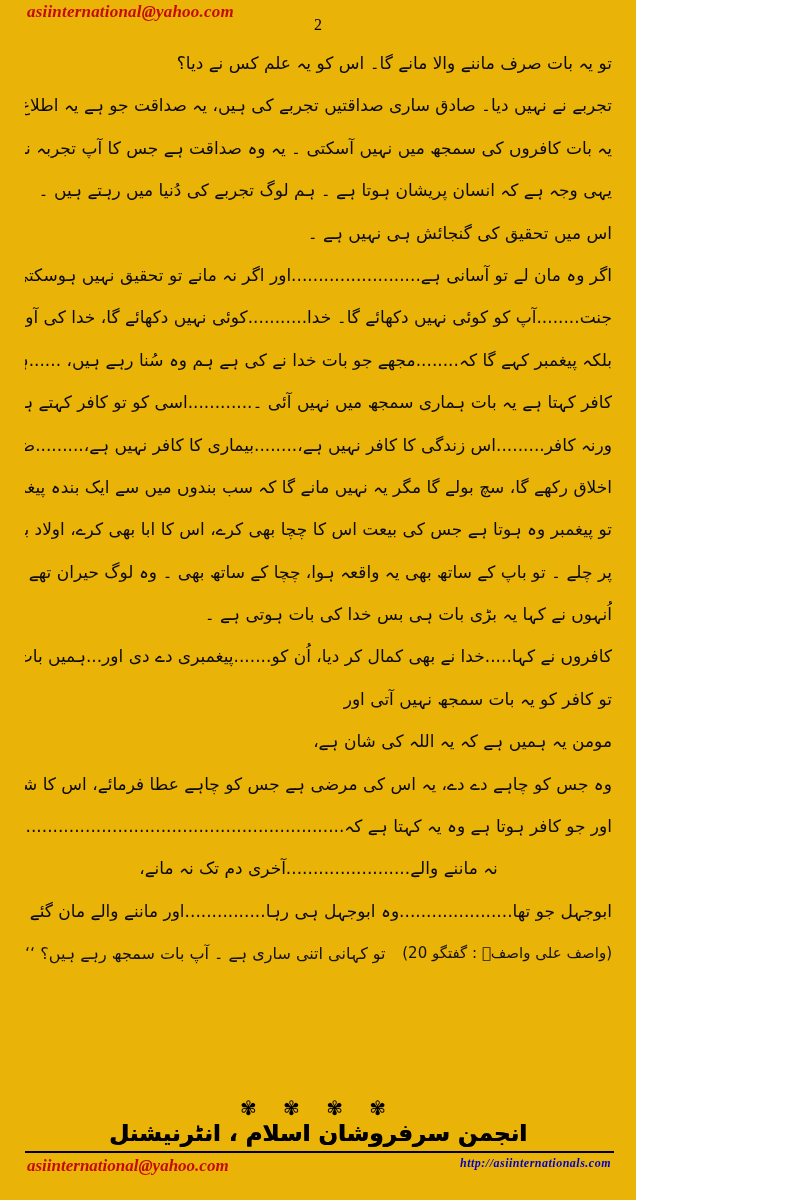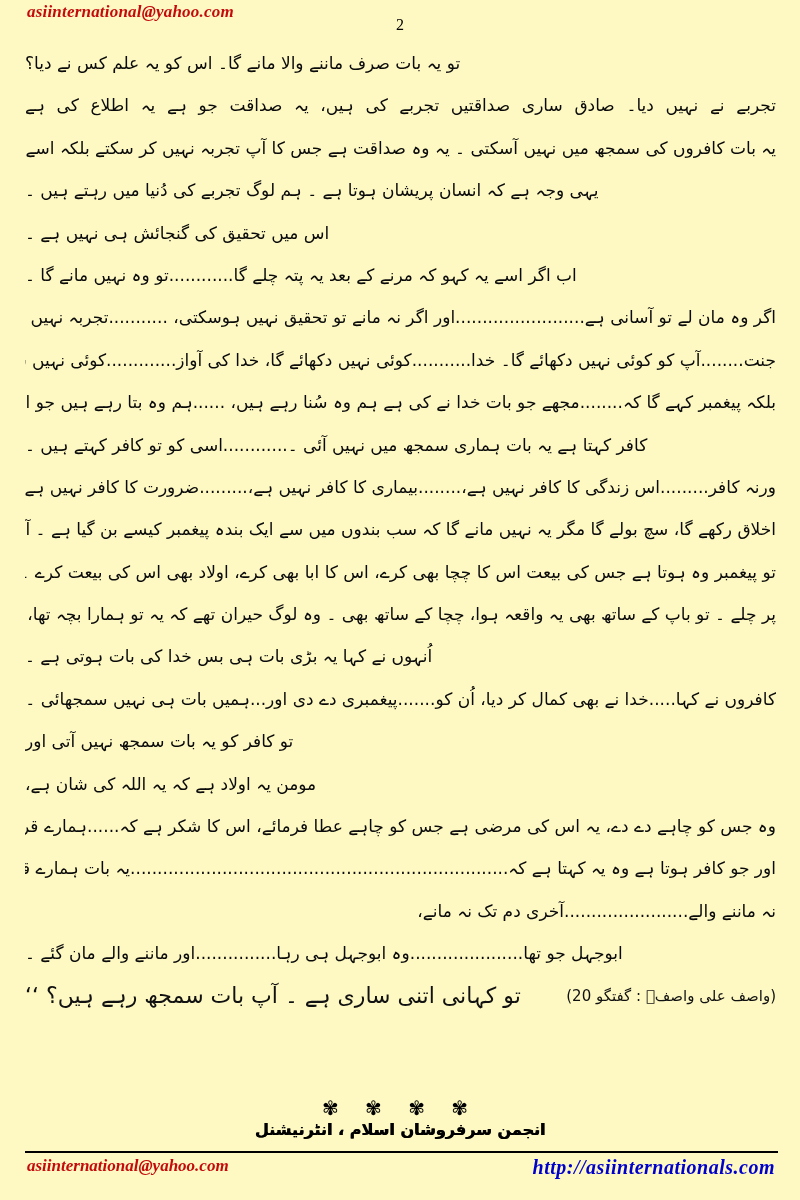--- a/index.html
+++ b/index.html
@@ -1,19 +1,19 @@
 <!DOCTYPE html>
 <html lang="ur"><head>
 <meta charset="utf-8">
 <style>
   html,body{margin:0;padding:0;background:#ffffff;}
   .page{
     position:relative;
-    width:800px;height:1200px;
-    background:#fef9c3;
+    width:636px;height:1200px;
+    background:#eab308;
     overflow:hidden;
     font-family:"DejaVu Sans",sans-serif;
     color:#111;
   }
   
   .hdr-email{
     position:absolute;left:27px;top:2px;
     font-family:"Liberation Serif",serif;
     font-style:italic;font-weight:bold;
     font-size:17px;
@@ -28,91 +28,90 @@
   
   .body-text{
     position:absolute;top:42px;left:25px;right:24px;
     direction:rtl;
   }
   .line{
     height:42.4px;line-height:42.4px;
     white-space:nowrap;overflow:hidden;
     font-size:17px;color:#0a0a0a;
   }
-  .align-right{text-align:left;}
-  .align-left{text-align:right;}
+  .align-right{text-align:right;}
+  .align-left{text-align:center;}
   .align-center{text-align:left;}
   .align-full{text-align:justify;text-align-last:justify;}
   
   .quote-row{
     display:flex;flex-direction:row-reverse;justify-content:space-between;
     align-items:center;height:42.4px;direction:rtl;
   }
-  .quote-text{font-size:22px;white-space:nowrap;}
+  .quote-text{font-size:16px;white-space:nowrap;}
   .attribution{font-size:15px;white-space:nowrap;direction:rtl;text-align:right;}
   
   .ornaments{
     position:absolute;top:1096px;left:0;right:0;
     text-align:center;font-size:20px;color:#000;
     letter-spacing:10px;
   }
   .org-line{
     position:absolute;top:1120px;left:0;right:0;
     text-align:center;direction:rtl;
-    font-weight:bold;font-size:16px;color:#000;
+    font-weight:bold;font-size:23px;color:#000;
     text-shadow:.6px 0 0 #000;
   }
   .footer-rule{
     position:absolute;top:1151px;left:25px;right:22px;
     border:none;border-top:2px solid #000;margin:0;
   }
   .footer-links{
     position:absolute;top:1156px;left:27px;right:25px;
     display:flex;justify-content:space-between;align-items:flex-start;
   }
   .ftr-email{
     font-family:"Liberation Serif",serif;
     font-style:italic;font-weight:bold;font-size:17px;
   }
   .ftr-url{
     font-family:"Liberation Serif",serif;
-    font-style:italic;font-weight:bold;font-size:20px;
+    font-style:italic;font-weight:bold;font-size:12px;
     letter-spacing:.5px;
   }
 </style>
 </head>
 <body>
 
 <div class="page">
 
   <div class="hdr-email" style="color: rgb(196, 10, 10);">asiinternational@yahoo.com</div>
 
   <div class="page-num">2</div>
 
   <div class="body-text">
     <div>
 
     <div class="line align-right">تو یہ بات صرف ماننے والا مانے گا۔ اس کو یہ علم کس نے دیا؟</div>
         <div class="line align-full">تجربے نے نہیں دیا۔ صادق ساری صداقتیں تجربے کی ہیں، یہ صداقت جو ہے یہ اطلاع کی ہے</div>
         <div class="line align-full">یہ بات کافروں کی سمجھ میں نہیں آسکتی ۔ یہ وہ صداقت ہے جس کا آپ تجربہ نہیں کر سکتے بلکہ اسے صرف تسلیم کر سکتے ہیں ۔</div>
         <div class="line align-right">یہی وجہ ہے کہ انسان پریشان ہوتا ہے ۔ ہم لوگ تجربے کی دُنیا میں رہتے ہیں ۔</div>
         <div class="line align-right">اس میں تحقیق کی گنجائش ہی نہیں ہے ۔</div>
-        <div class="line align-right">اب اگر اسے یہ کہو کہ مرنے کے بعد یہ پتہ چلے گا............تو وہ نہیں مانے گا ۔</div>
         <div class="line align-full">اگر وہ مان لے تو آسانی ہے........................اور اگر نہ مانے تو تحقیق نہیں ہوسکتی، ...........تجربہ نہیں ہوسکتا ۔</div>
         <div class="line align-full">جنت........آپ کو کوئی نہیں دکھائے گا۔ خدا...........کوئی نہیں دکھائے گا، خدا کی آواز.............کوئی نہیں سنائے گا،</div>
         <div class="line align-full">بلکہ پیغمبر کہے گا کہ........مجھے جو بات خدا نے کی ہے ہم وہ سُنا رہے ہیں، ......ہم وہ بتا رہے ہیں جو اللہ نے فرمایا ۔</div>
         <div class="line align-right">کافر کہتا ہے یہ بات ہماری سمجھ میں نہیں آئی ۔............اسی کو تو کافر کہتے ہیں ۔</div>
         <div class="line align-full">ورنہ کافر.........اس زندگی کا کافر نہیں ہے،........بیماری کا کافر نہیں ہے،.........ضرورت کا کافر نہیں ہے، وہ ہسپتال بنائے گا، اچھا</div>
         <div class="line align-full">اخلاق رکھے گا، سچ بولے گا مگر یہ نہیں مانے گا کہ سب بندوں میں سے ایک بندہ پیغمبر کیسے بن گیا ہے ۔ آپ بات سمجھ رہے ہیں؟</div>
         <div class="line align-full">تو پیغمبر وہ ہوتا ہے جس کی بیعت اس کا چچا بھی کرے، اس کا ابا بھی کرے، اولاد بھی اس کی بیعت کرے ۔ یعنی اس کے دین</div>
         <div class="line align-full">پر چلے ۔ تو باپ کے ساتھ بھی یہ واقعہ ہوا، چچا کے ساتھ بھی ۔ وہ لوگ حیران تھے کہ یہ تو ہمارا بچہ تھا، یہ اتنی بڑی بات کیسے ہوگئی ۔</div>
         <div class="line align-right">اُنہوں نے کہا یہ بڑی بات ہی بس خدا کی بات ہوتی ہے ۔</div>
         <div class="line align-full">کافروں نے کہا.....خدا نے بھی کمال کر دیا، اُن کو.......پیغمبری دے دی اور...ہمیں بات ہی نہیں سمجھائی ۔ تو یہ ہوتی ہے بڑی بات ۔</div>
         <div class="line align-right">تو کافر کو یہ بات سمجھ نہیں آتی اور</div>
-        <div class="line align-right">مومن یہ اولاد ہے کہ یہ اللہ کی شان ہے،</div>
+        <div class="line align-right">مومن یہ ہمیں ہے کہ یہ اللہ کی شان ہے،</div>
         <div class="line align-full">وہ جس کو چاہے دے دے، یہ اس کی مرضی ہے جس کو چاہے عطا فرمائے، اس کا شکر ہے کہ......ہمارے قریب ہی یہ چیز عطا ہوگئی ۔</div>
         <div class="line align-full">اور جو کافر ہوتا ہے وہ یہ کہتا ہے کہ......................................................................یہ بات ہمارے قریب کیسے ہوگئی ۔</div>
         <div class="line align-left">نہ ماننے والے.......................آخری دم تک نہ مانے،</div>
         <div class="line align-center">ابوجہل جو تھا.....................وہ ابوجہل ہی رہا...............اور ماننے والے مان گئے ۔</div>
       </div>
 
     <div class="quote-row">
       <div class="quote-text">تو کہانی اتنی ساری ہے ۔ آپ بات سمجھ رہے ہیں؟ ‘‘</div>
       <div class="attribution">(واصف علی واصفؒ : گفتگو 20)</div>
     </div>

